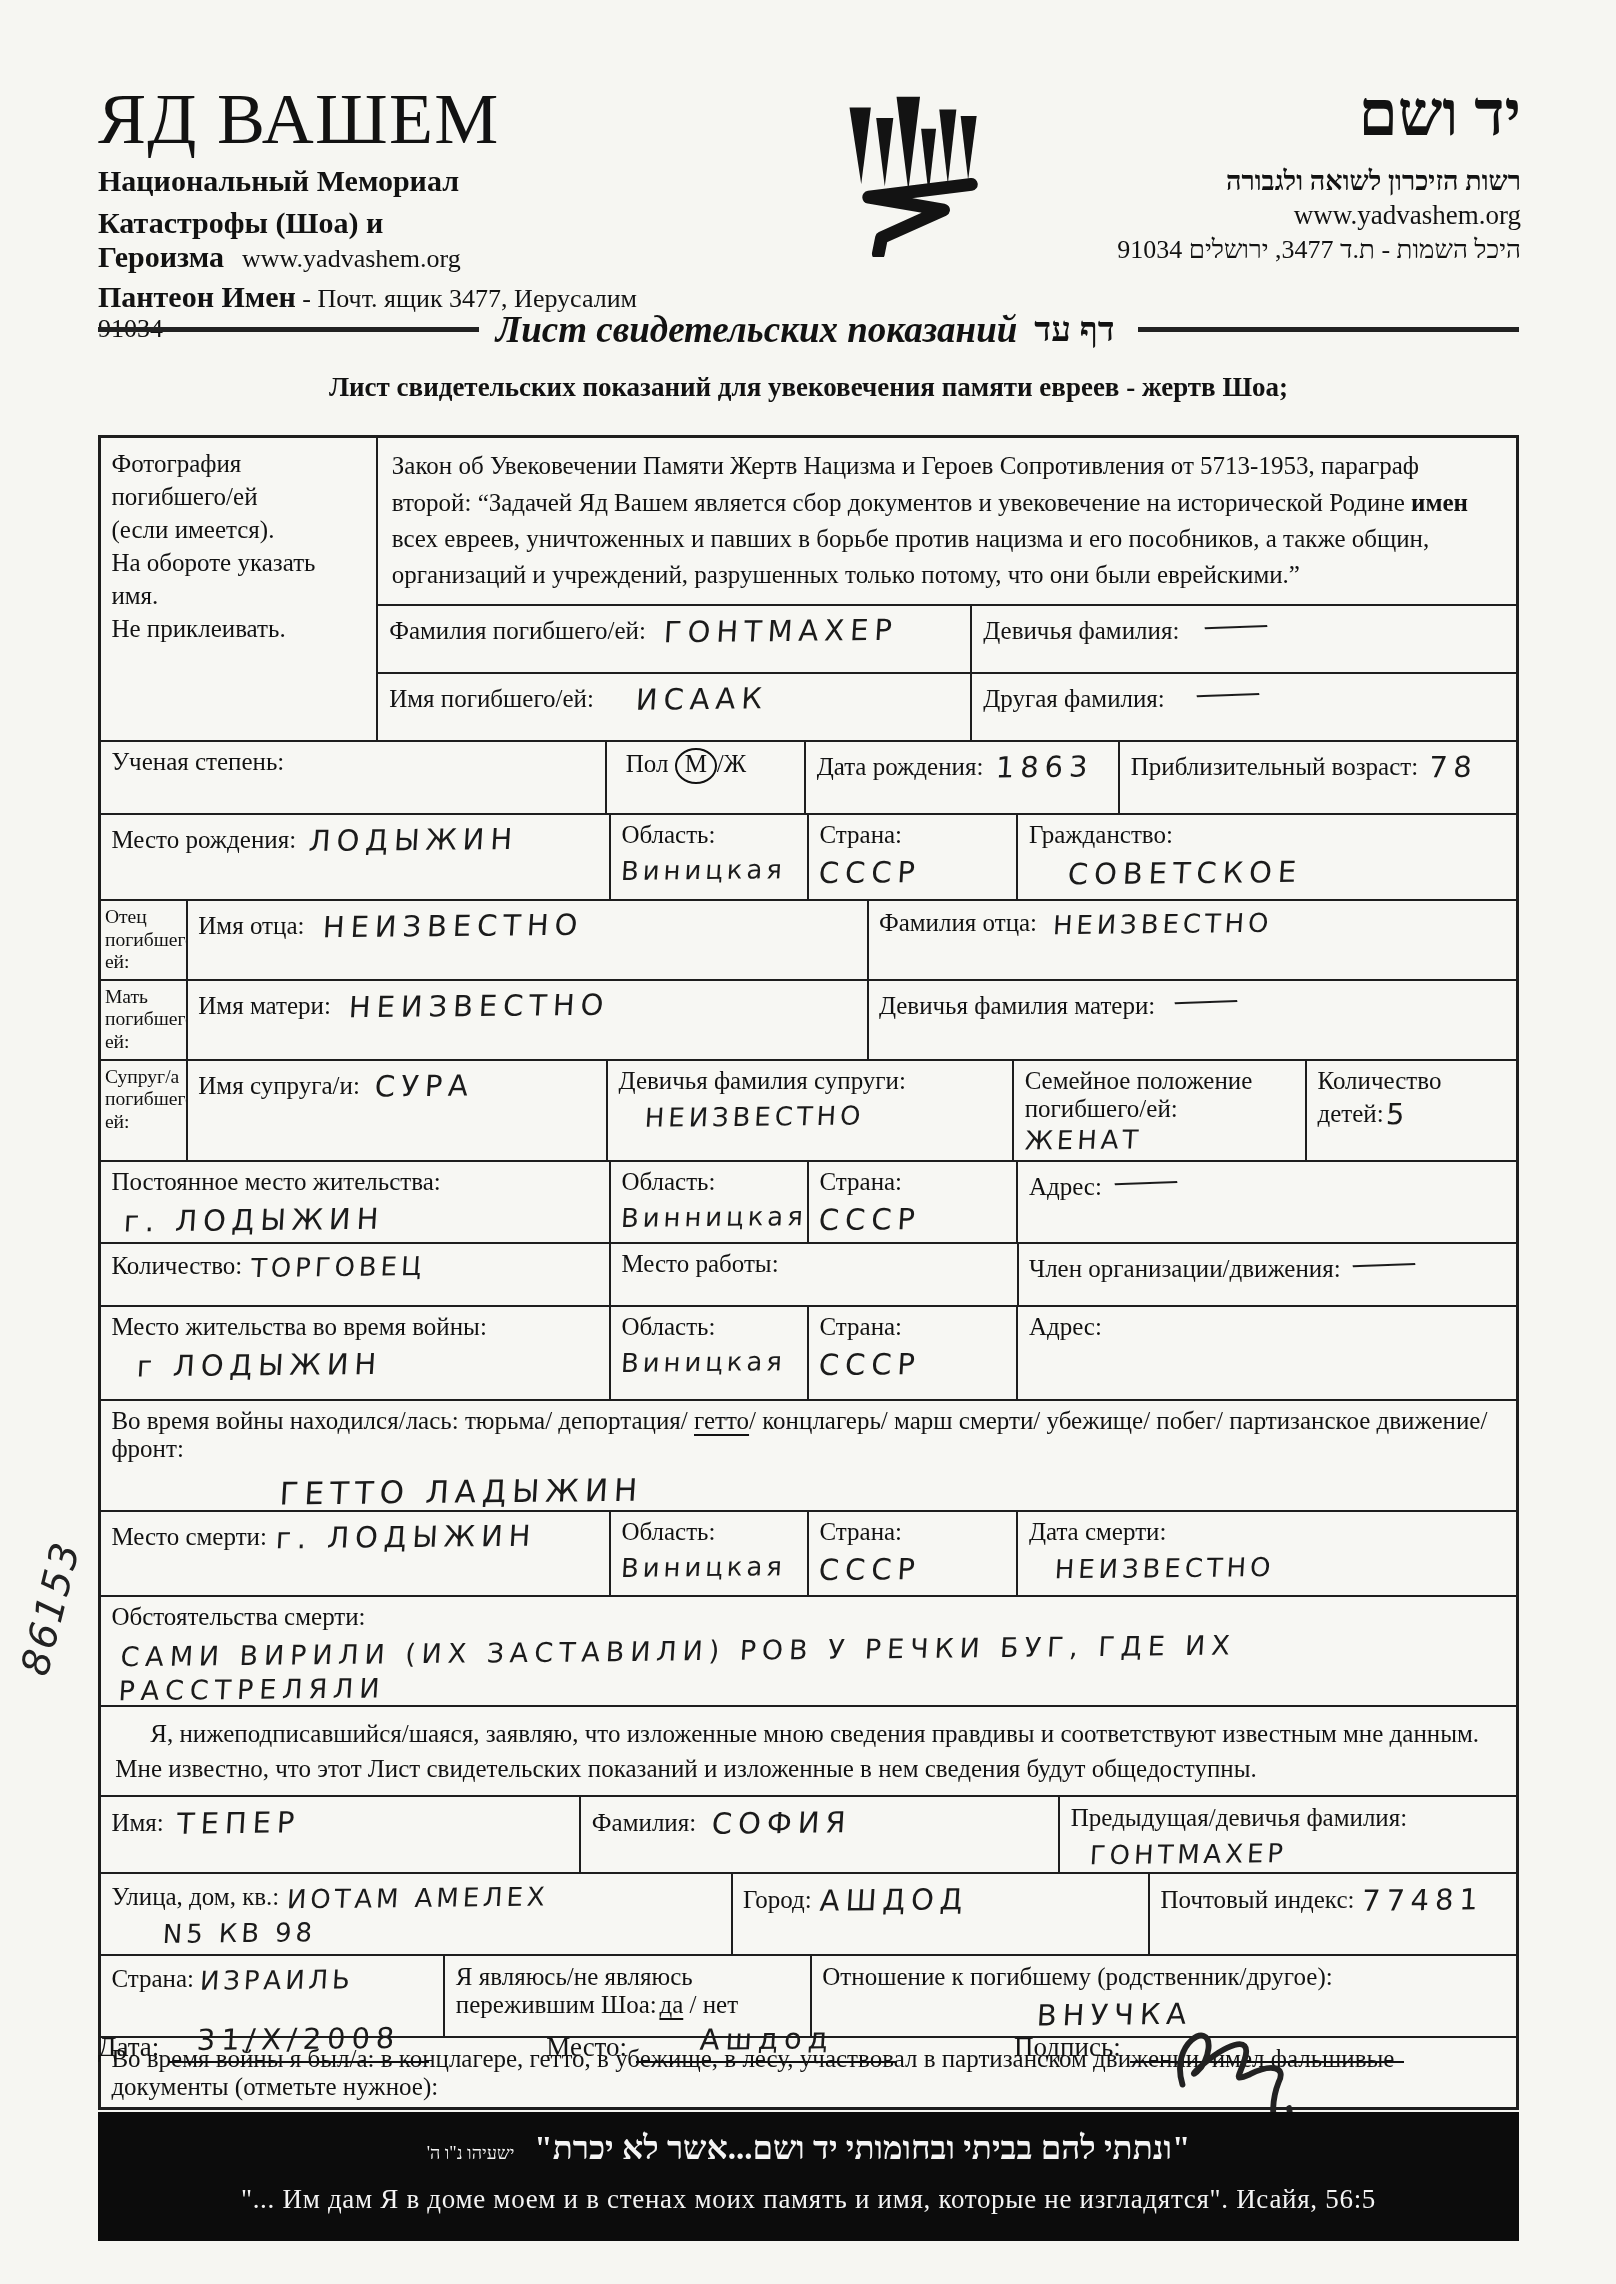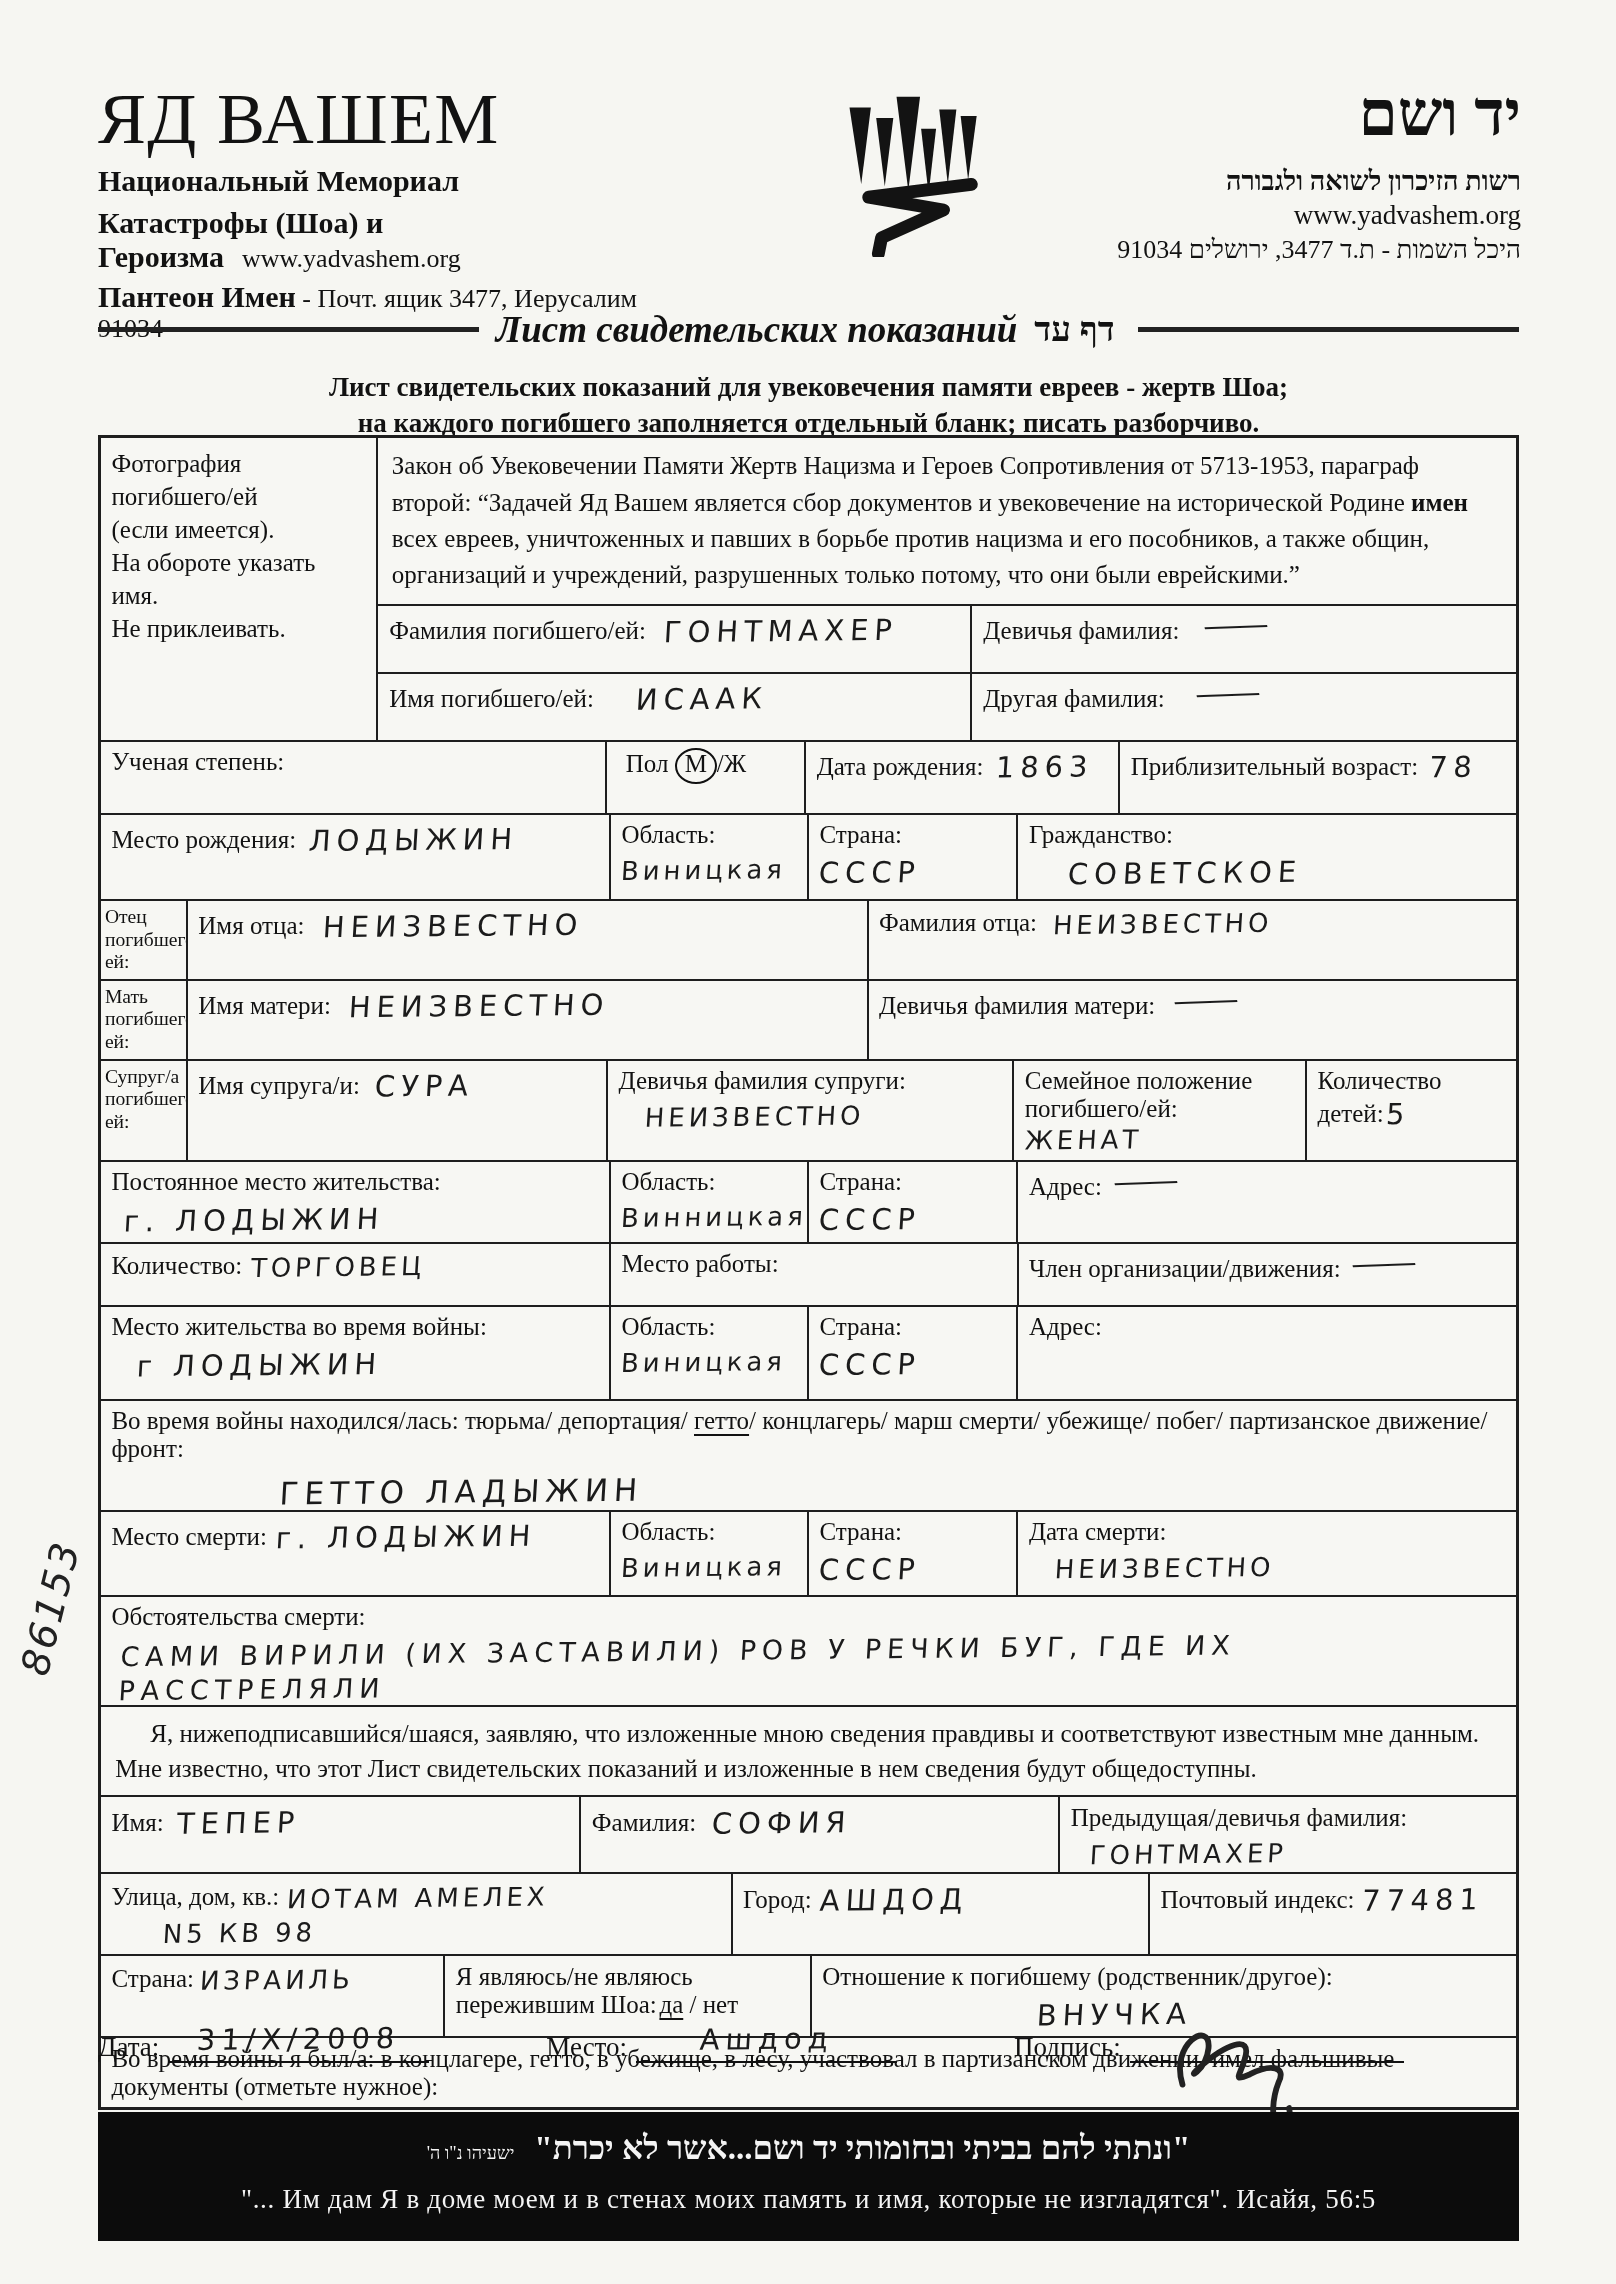--- a/index.html
+++ b/index.html
@@ -126,21 +126,20 @@
   </div>
 
   <div class="titleline">
     <div class="rule"></div>
     <div class="t-ru">Лист свидетельских показаний</div>
     <div class="t-he">דף עד</div>
     <div class="rule"></div>
   </div>
   <div class="intro">
     <div>Лист свидетельских показаний для увековечения памяти евреев - жертв Шоа;</div>
-    <div>на каждого погибшего заполняется отдельный бланк; писать разборчиво.</div>
   </div>
 
   <div class="tbl">
 
     <div class="row" style="border-top:none;">
       <div class="photo-cell">
         <span>Фотография</span><br>
         <span>погибшего/ей</span><br>
         <span>(если имеется).</span><br>
         <span>На обороте указать</span><br>

